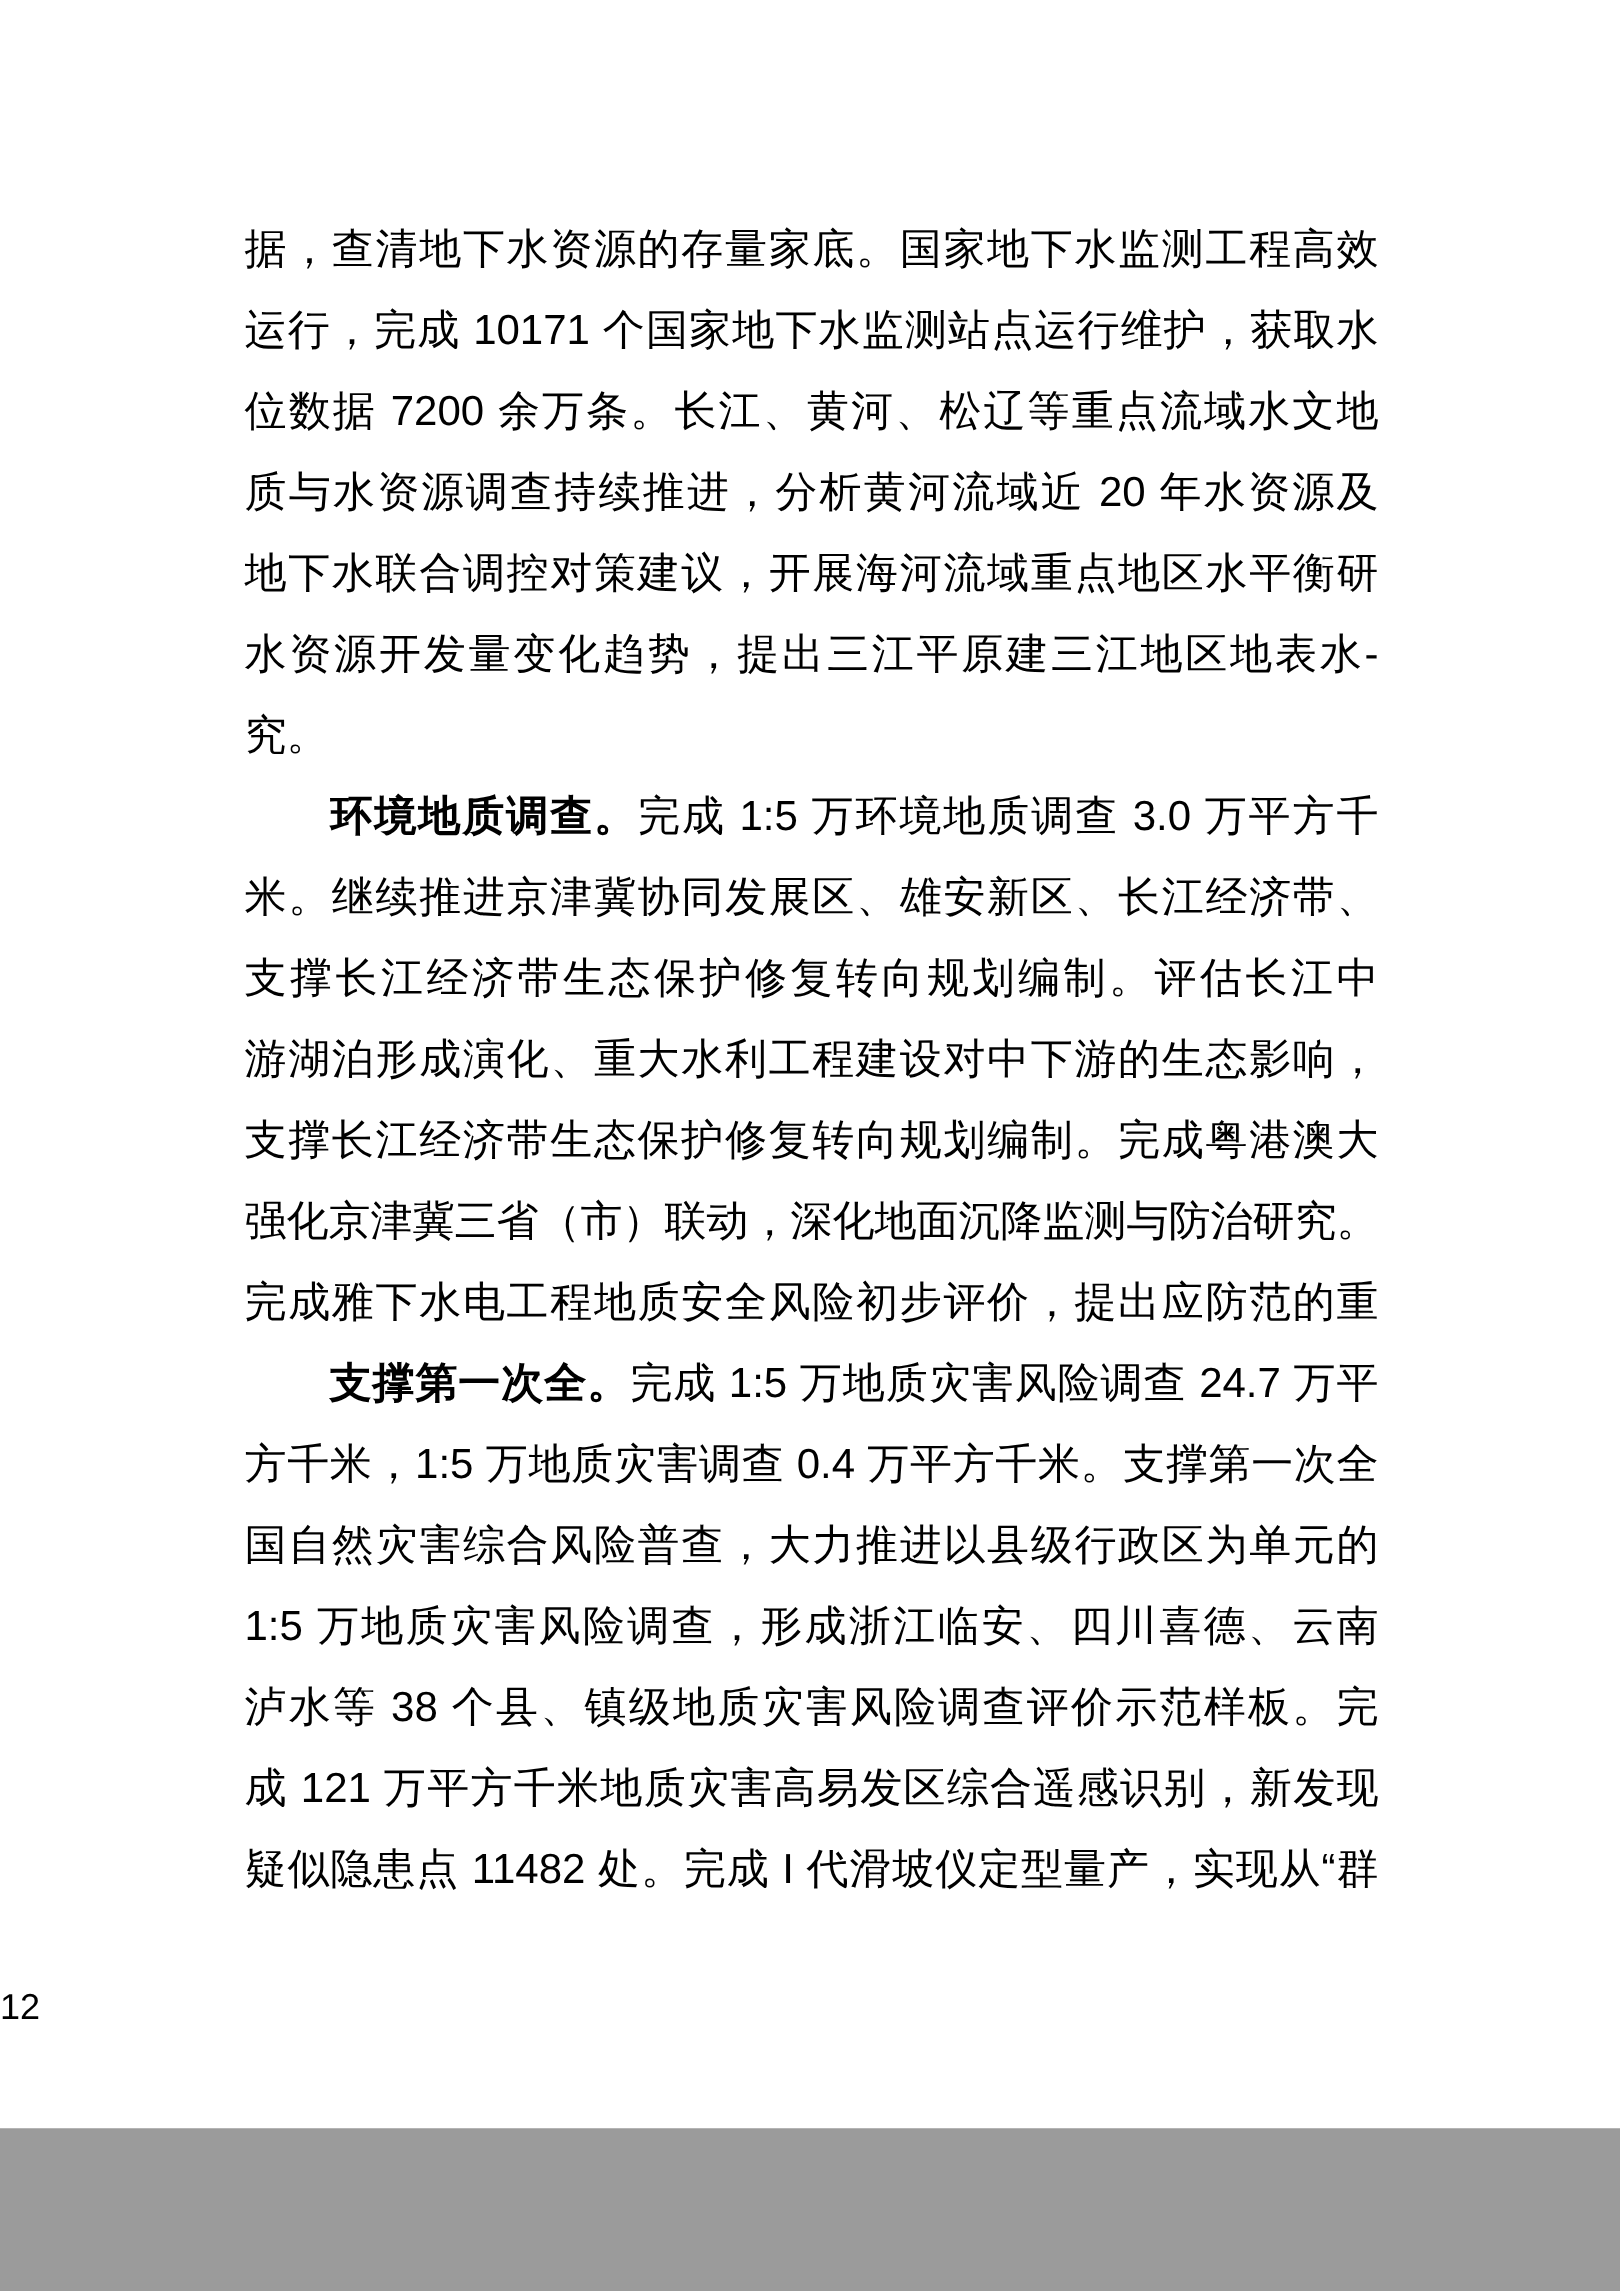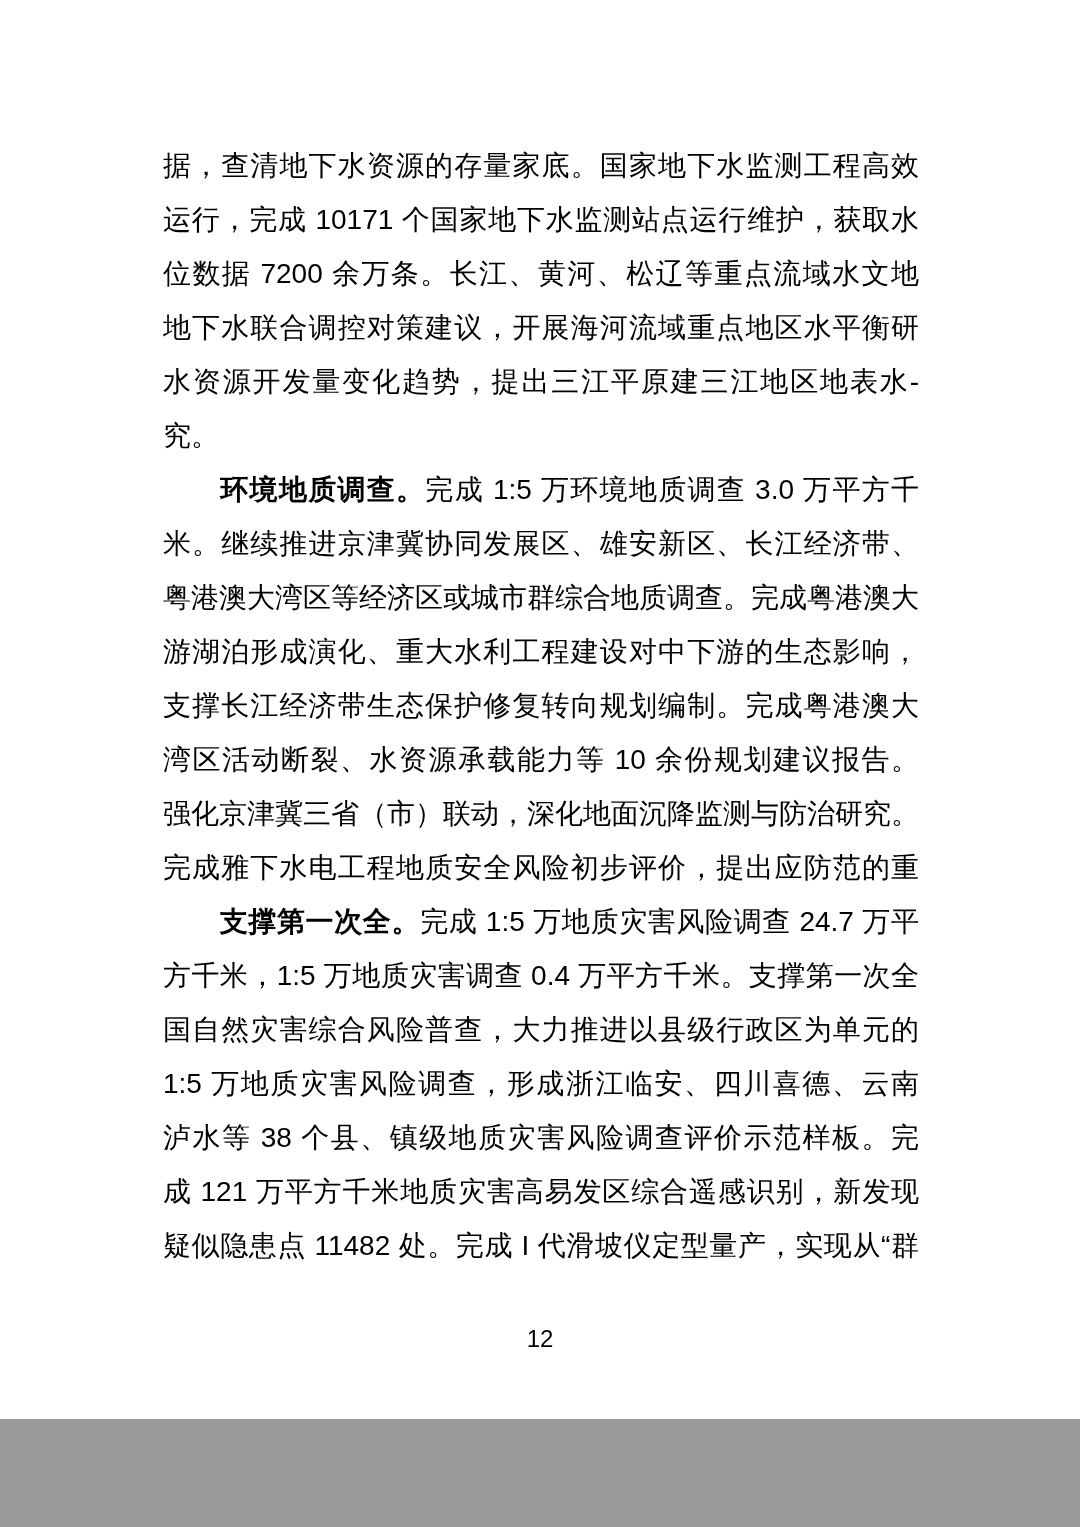--- a/index.html
+++ b/index.html
@@ -43,42 +43,42 @@
   }
   .line .lead-pad {
     display: inline-block;
     width: 56px; 
   }
   .page-number {
     position: absolute;
     left: 0;
     top: 1324px;
     width: 100%;
-    text-align: center;
+    text-align: left;
     font-size: 24px;
     line-height: 30px;
   }
 </style>
 </head>
 <body>
 
 <div class="page">
   <div class="text-body">
       <div class="line fill">据，查清地下水资源的存量家底。国家地下水监测工程高效</div>
       <div class="line fill">运行，完成 10171 个国家地下水监测站点运行维护，获取水</div>
       <div class="line fill">位数据 7200 余万条。长江、黄河、松辽等重点流域水文地</div>
+      <div class="line fill">质与水资源调查持续推进，分析黄河流域近 20 年水资源及</div>
       <div class="line fill">地下水联合调控对策建议，开展海河流域重点地区水平衡研</div>
       <div class="line fill">水资源开发量变化趋势，提出三江平原建三江地区地表水-</div>
       <div class="line">究。</div>
       <div class="line fill indent"><span class="lead-pad"></span><b>环境地质调查。</b>完成 1:5 万环境地质调查 3.0 万平方千</div>
       <div class="line fill">米。继续推进京津冀协同发展区、雄安新区、长江经济带、</div>
-      <div class="line fill">粤港澳大湾区等经济区或城市群综合地质调查。完成粤港澳大</div>
+      <div class="line fill">支撑长江经济带生态保护修复转向规划编制。评估长江中</div>
       <div class="line fill">游湖泊形成演化、重大水利工程建设对中下游的生态影响，</div>
       <div class="line fill">支撑长江经济带生态保护修复转向规划编制。完成粤港澳大</div>
-      <div class="line fill">湾区活动断裂、水资源承载能力等 10 余份规划建议报告。</div>
       <div class="line fill">强化京津冀三省（市）联动，深化地面沉降监测与防治研究。</div>
       <div class="line fill">完成雅下水电工程地质安全风险初步评价，提出应防范的重</div>
       <div class="line fill indent"><span class="lead-pad"></span><b>支撑第一次全。</b>完成 1:5 万地质灾害风险调查 24.7 万平</div>
       <div class="line fill">方千米，1:5 万地质灾害调查 0.4 万平方千米。支撑第一次全</div>
       <div class="line fill">国自然灾害综合风险普查，大力推进以县级行政区为单元的</div>
       <div class="line fill">1:5 万地质灾害风险调查，形成浙江临安、四川喜德、云南</div>
       <div class="line fill">泸水等 38 个县、镇级地质灾害风险调查评价示范样板。完</div>
       <div class="line fill">成 121 万平方千米地质灾害高易发区综合遥感识别，新发现</div>
       <div class="line fill">疑似隐患点 11482 处。完成 I 代滑坡仪定型量产，实现从“群</div>
     </div>

